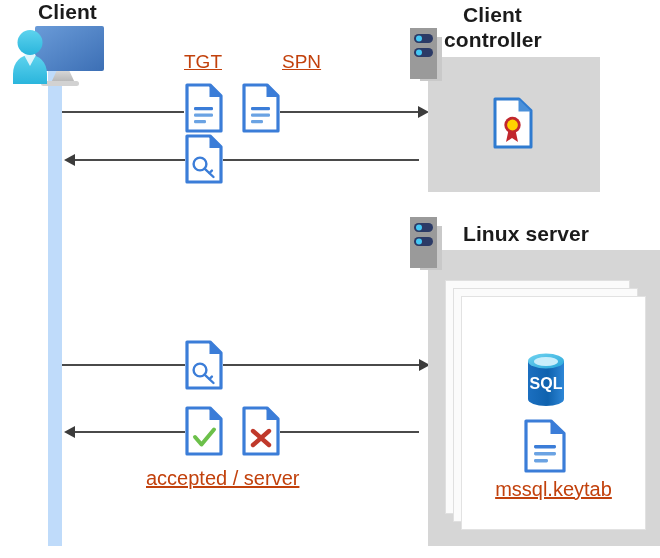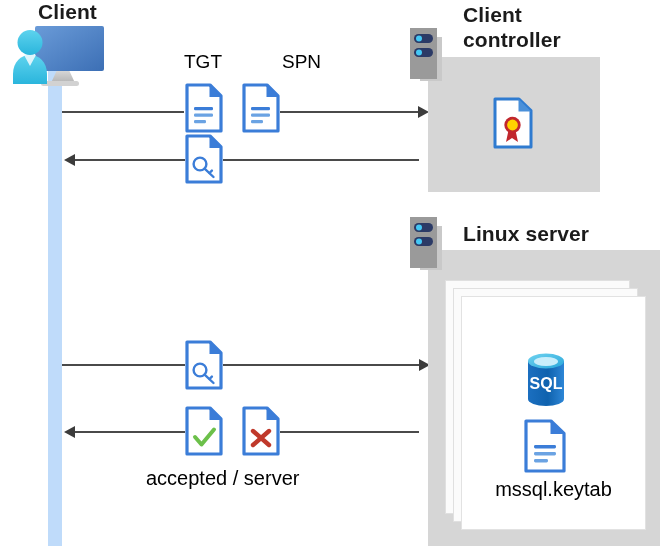--- a/index.html
+++ b/index.html
@@ -13,21 +13,22 @@
   #stage{position:absolute;left:0;top:0;width:660px;height:546px;}
   .abs{position:absolute;}
 
   
   .lbl-bold{
     font-weight:bold;
     color:#1b1b1b;
     letter-spacing:.1px;
   }
   .lbl-plain{
-    color:#000000;
+    color:#c2410c;
+    text-decoration:underline;
   }
 
   
   .lifeline{
     background:#bfdbfa;
   }
 
   
   .hostbox{background:#d6d6d6;}
 
@@ -173,21 +174,21 @@
     <svg width="34" height="55" viewBox="0 0 34 55">
       <rect x="11" y="10" width="22" height="44" fill="#c9c9c9"></rect>
       <rect x="1" y="1" width="27" height="51" fill="#9a9a9a"></rect>
       <rect x="5" y="7" width="19" height="9" rx="4.5" fill="#2b3a66"></rect>
       <circle cx="10" cy="11.5" r="3" fill="#44c8f5"></circle>
       <rect x="5" y="21" width="19" height="9" rx="4.5" fill="#2b3a66"></rect>
       <circle cx="10" cy="25.5" r="3" fill="#44c8f5"></circle>
     </svg>
   </div>
   <div class="abs lbl-bold" style="left:463px;top:2px;font-size:21px;line-height:25px;">Client</div>
-  <div class="abs lbl-bold" style="left:463px;top:27px;font-size:21px;line-height:25px;">controller</div>
+  <div class="abs lbl-bold" style="left:444px;top:27px;font-size:21px;line-height:25px;">controller</div>
 
   <div class="abs" style="left:493px;top:97px;">
     <svg width="40" height="52" viewBox="0 0 40 52">
       <path d="M2 2 h24 l12 11.5 v36.5 h-36 z" fill="#ffffff" stroke="#2f7bd0" stroke-width="3" stroke-linejoin="round"></path>
       <path d="M25.5 2 v12.5 h12.5 z" fill="#4a90d9"></path>
       <path d="M16 31 l-3 14 l6 -4 l6 4 l-3 -14 z" fill="#c1272d"></path>
       <circle cx="19.5" cy="28" r="8.2" fill="#c1272d"></circle>
       <circle cx="19.5" cy="28" r="5.4" fill="#ffd200"></circle>
     </svg>
   </div>

